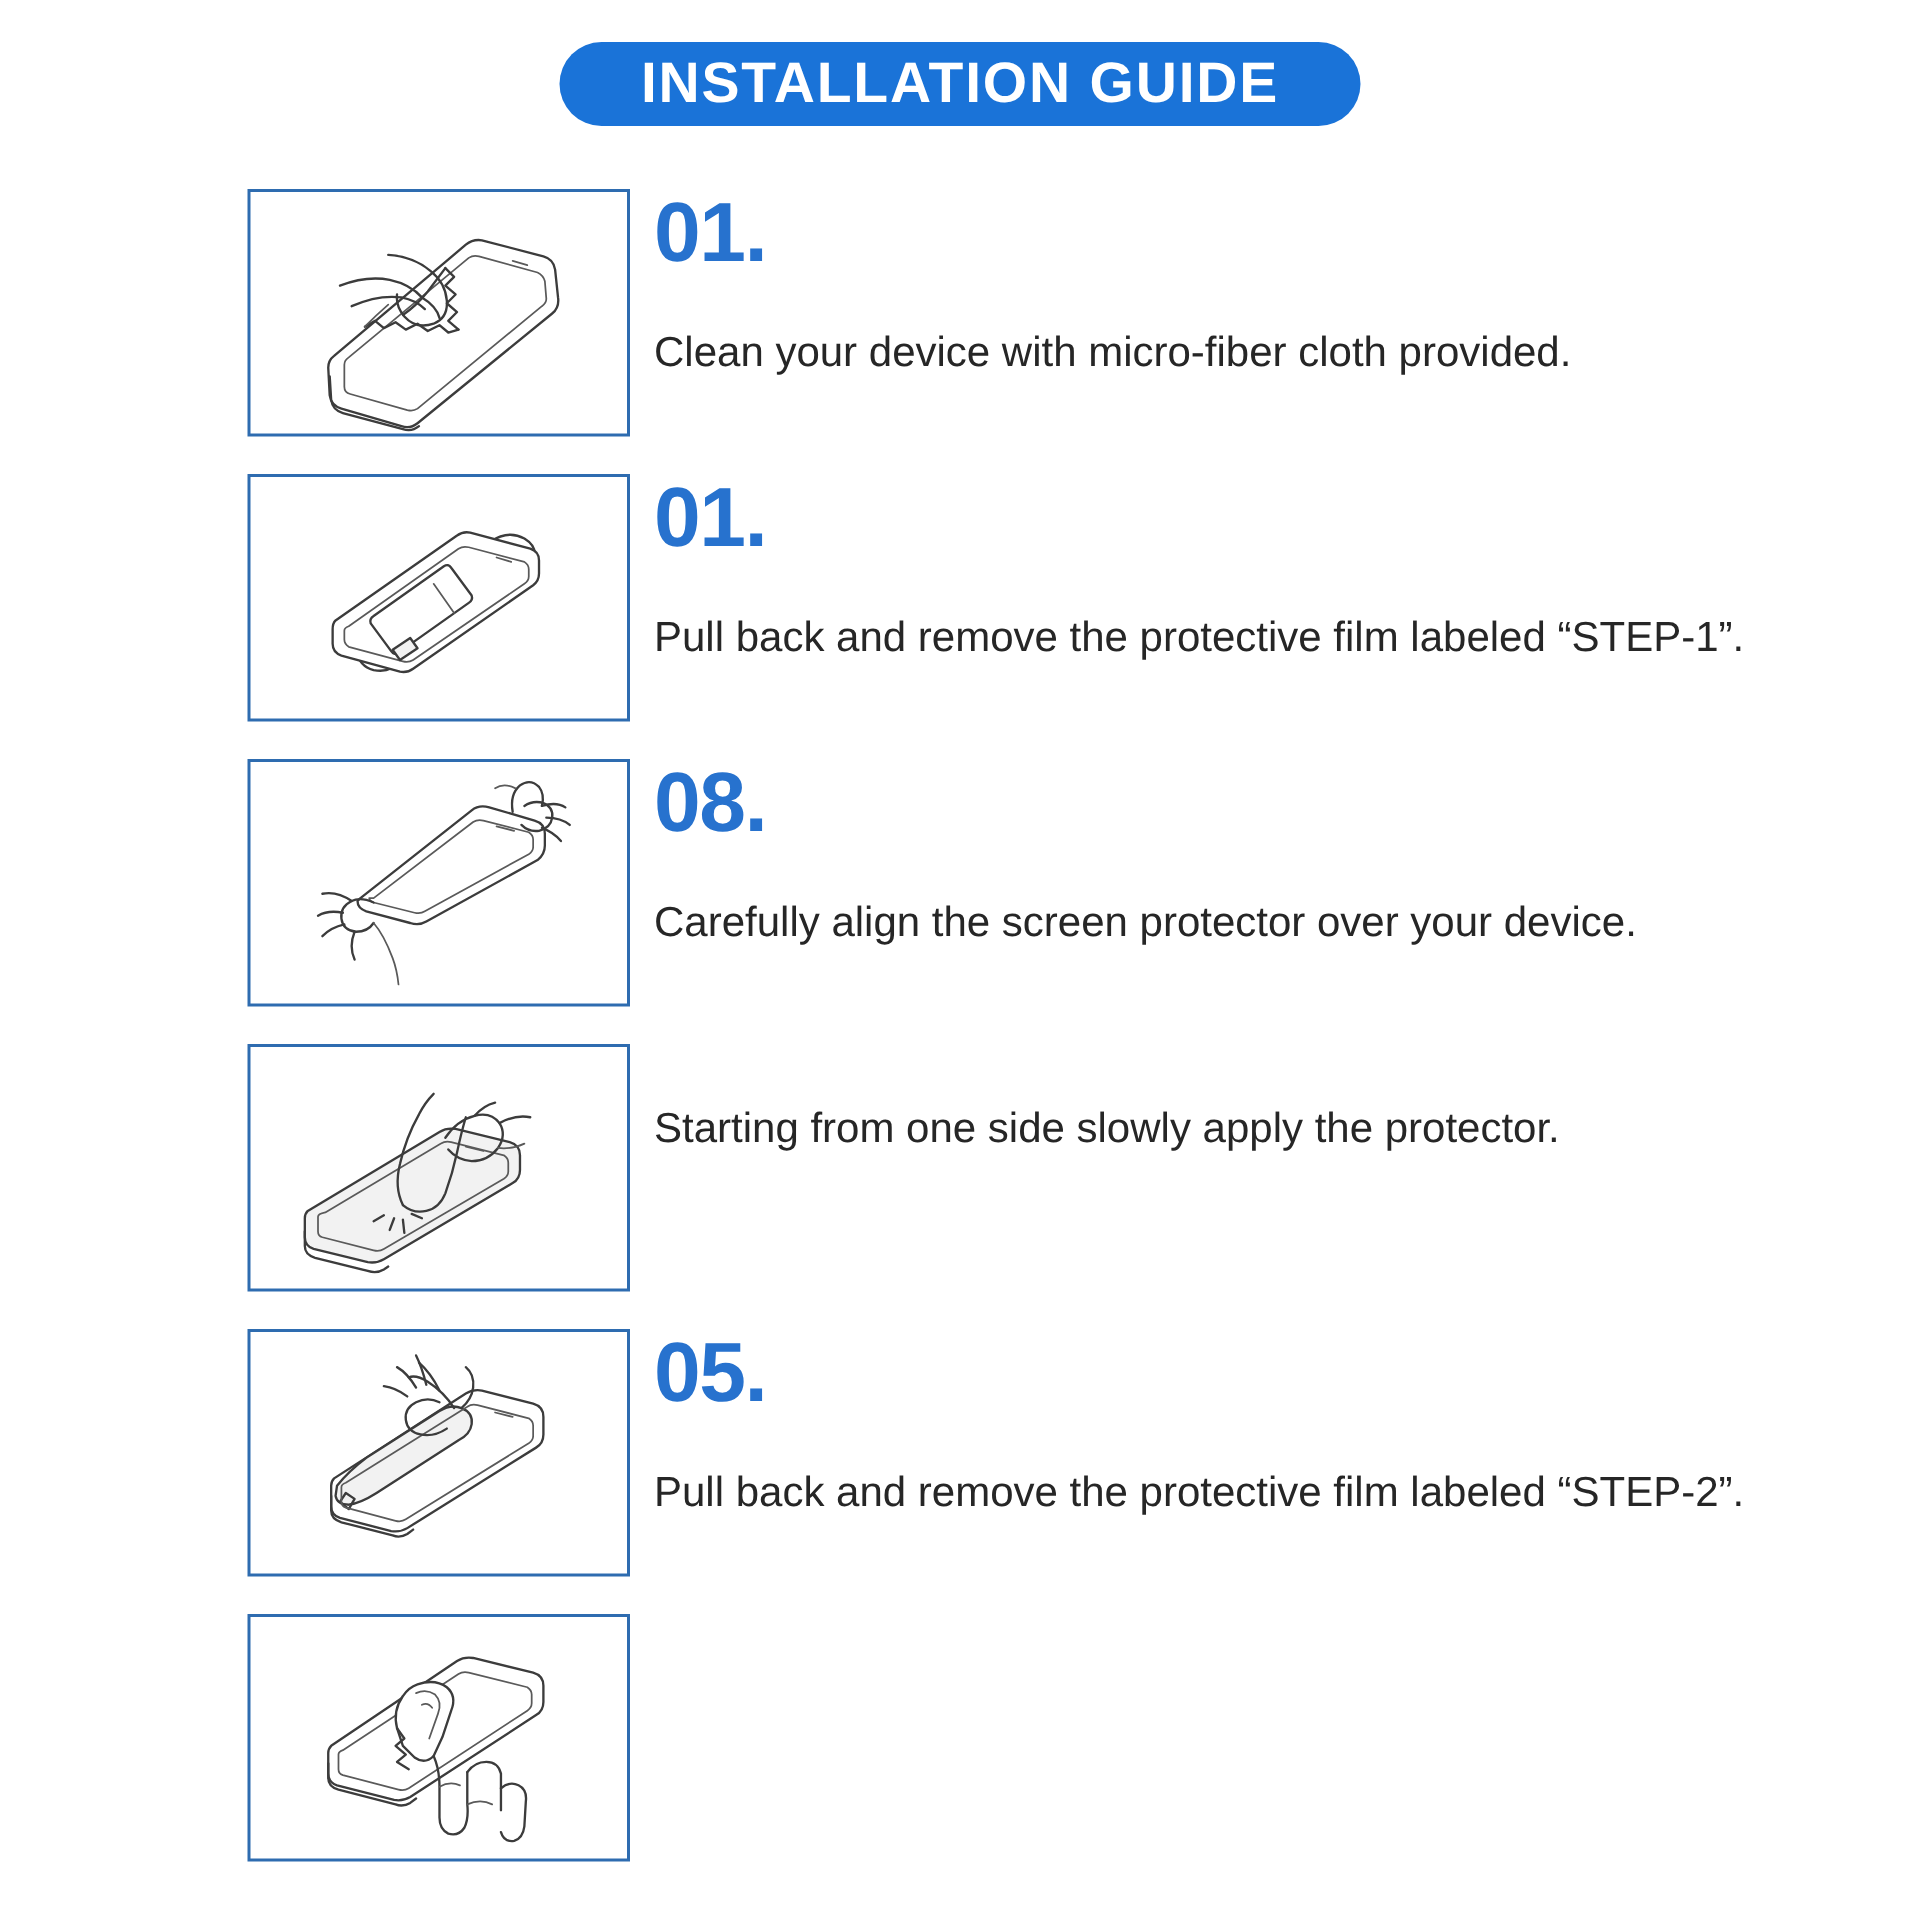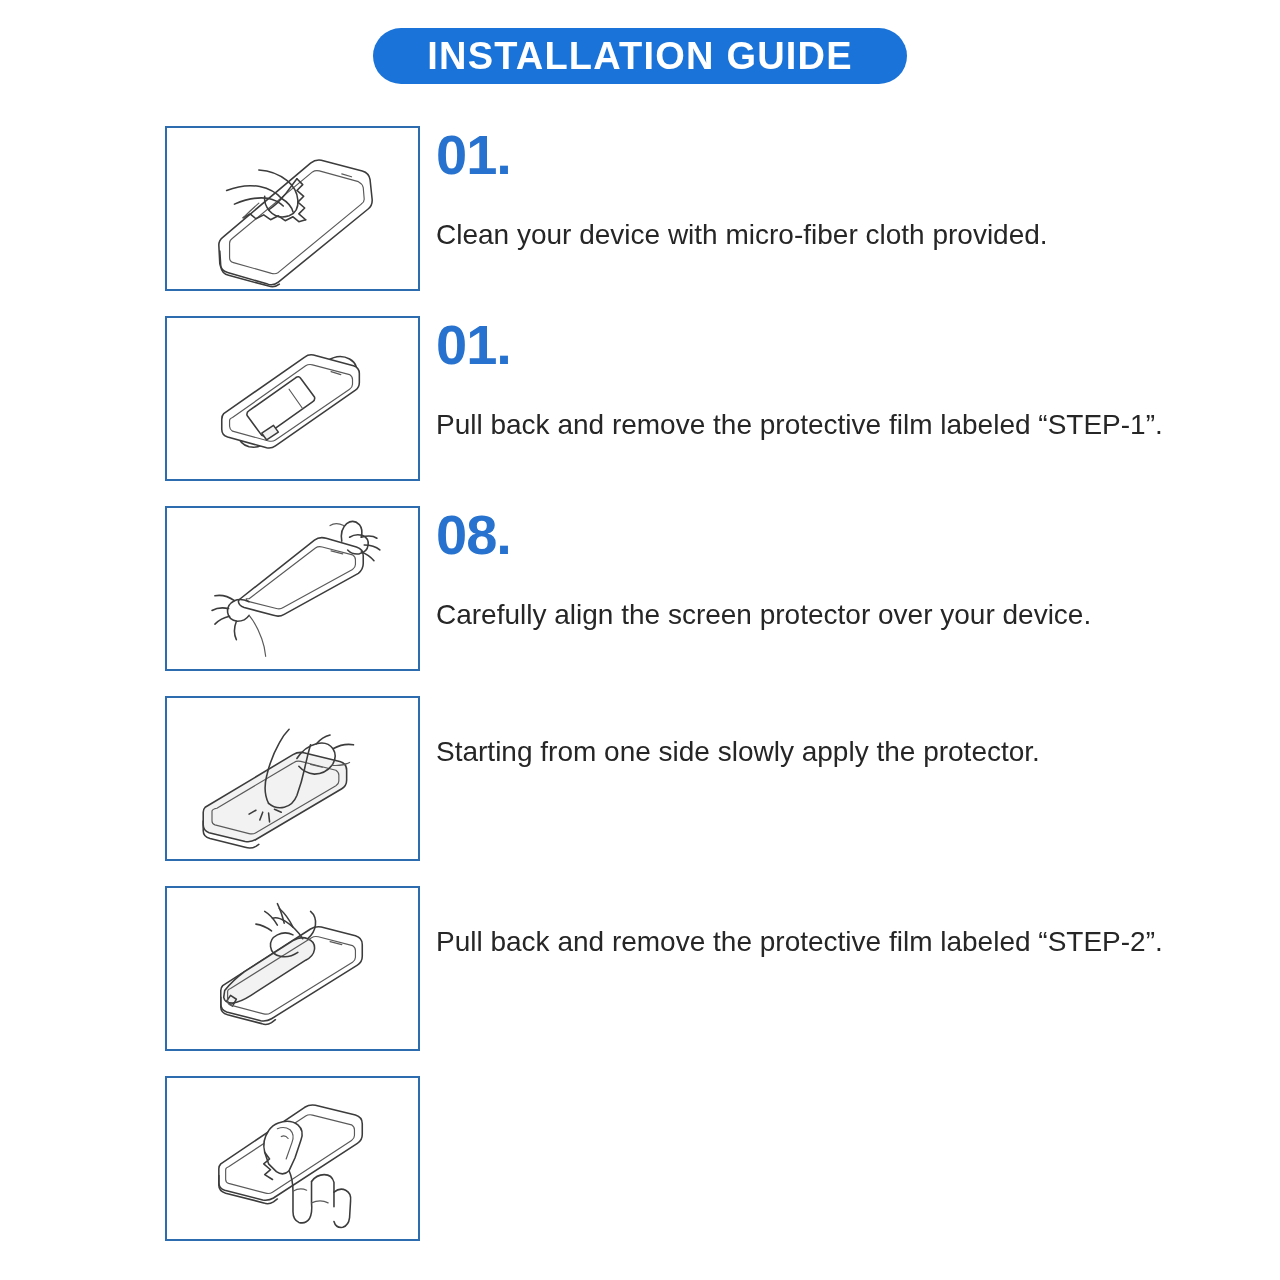--- a/index.html
+++ b/index.html
@@ -283,20 +283,21 @@
           <path class="ln" d="M138 52 Q131 41 120 34 Q112 29 107 31"></path>
           <path class="ln" d="M128 40 Q122 28 114 21"></path>
           <path class="ln" d="M119 36 Q116 24 112 16"></path>
           <path class="ln" d="M112 38 Q106 28 99 24"></path>
           <path class="ln" d="M106 44 Q98 38 90 37"></path>
           <path class="ln" d="M143 52 Q150 46 151 38 Q152 29 146 24"></path>
           <path class="ln" d="M133 66 Q124 72 115 70 Q106 68 105 60 Q104 52 112 48 Q120 44 128 48"></path>
         </svg>
       </div>
       <div class="step-text">
+        <div class="step-num">05.</div>
         <div class="step-desc">Pull back and remove the protective film labeled “STEP-2”.</div>
       </div>
     </div>
 
     <div class="step-row">
       <div class="illus-box">
         <svg viewBox="0 0 255 165">
 
           <path class="fill-white" d="M54 88 L140 30 Q145 27 151 28 L192 38 Q199 40 199 47 L199 58 Q199 64 194 67 L108 123 Q103 126 97 125 L58 115 Q52 113 52 107 L52 93 Q52 90 54 88 Z"></path>
           <path class="ln" d="M52 100 L52 110 Q52 116 59 118 L98 128 Q103 130 108 127 L112 124"></path>

